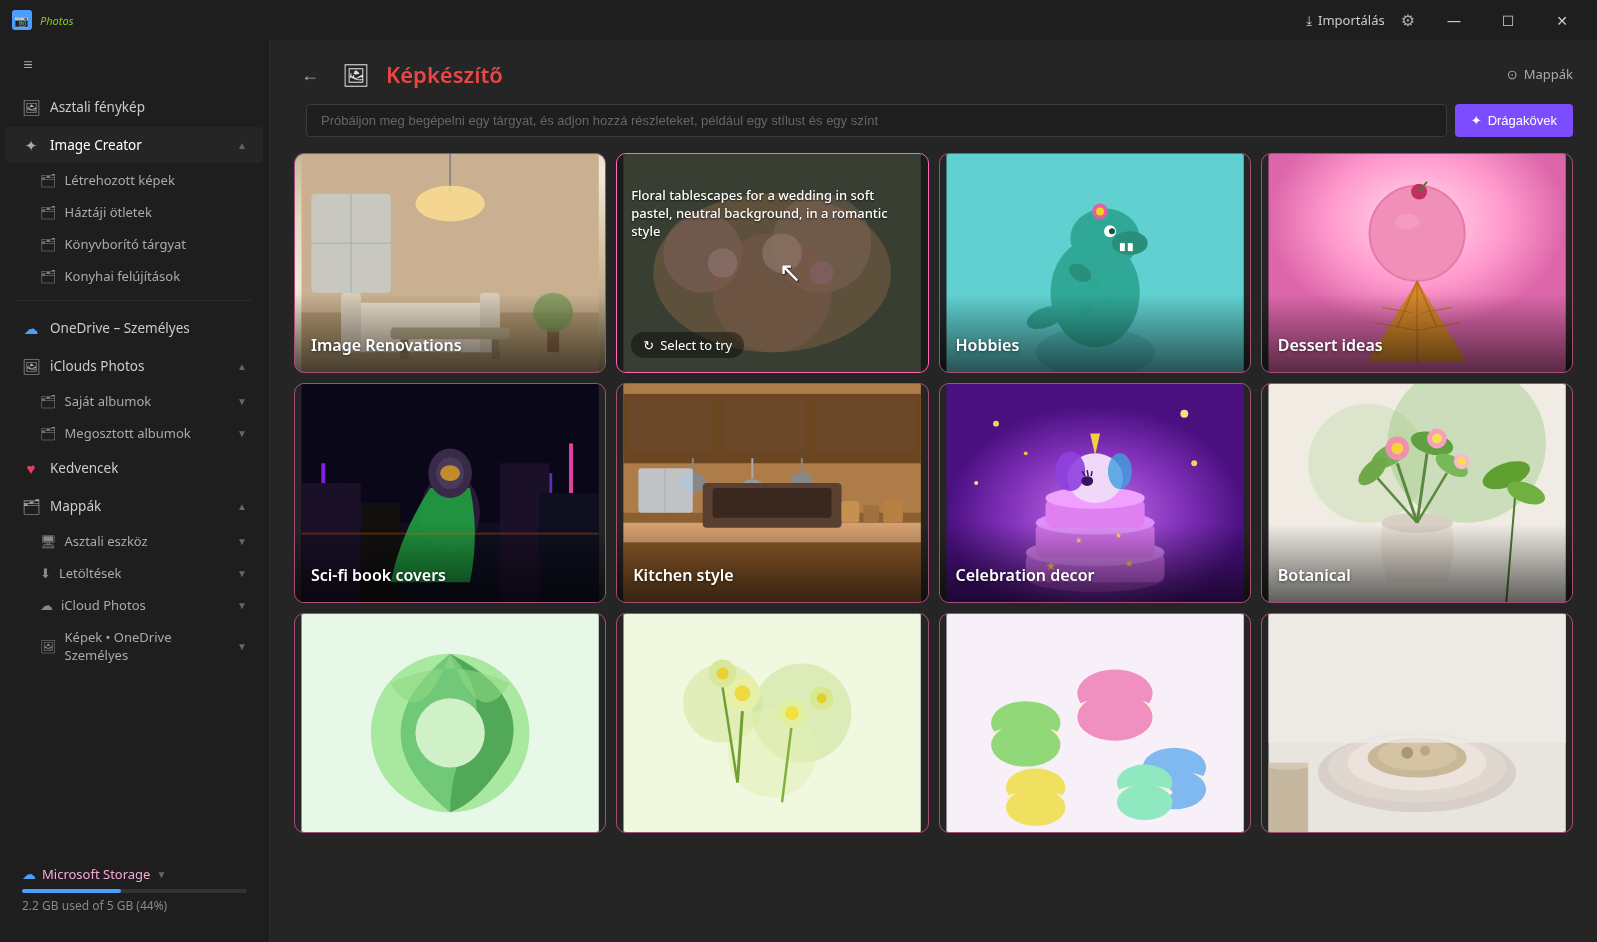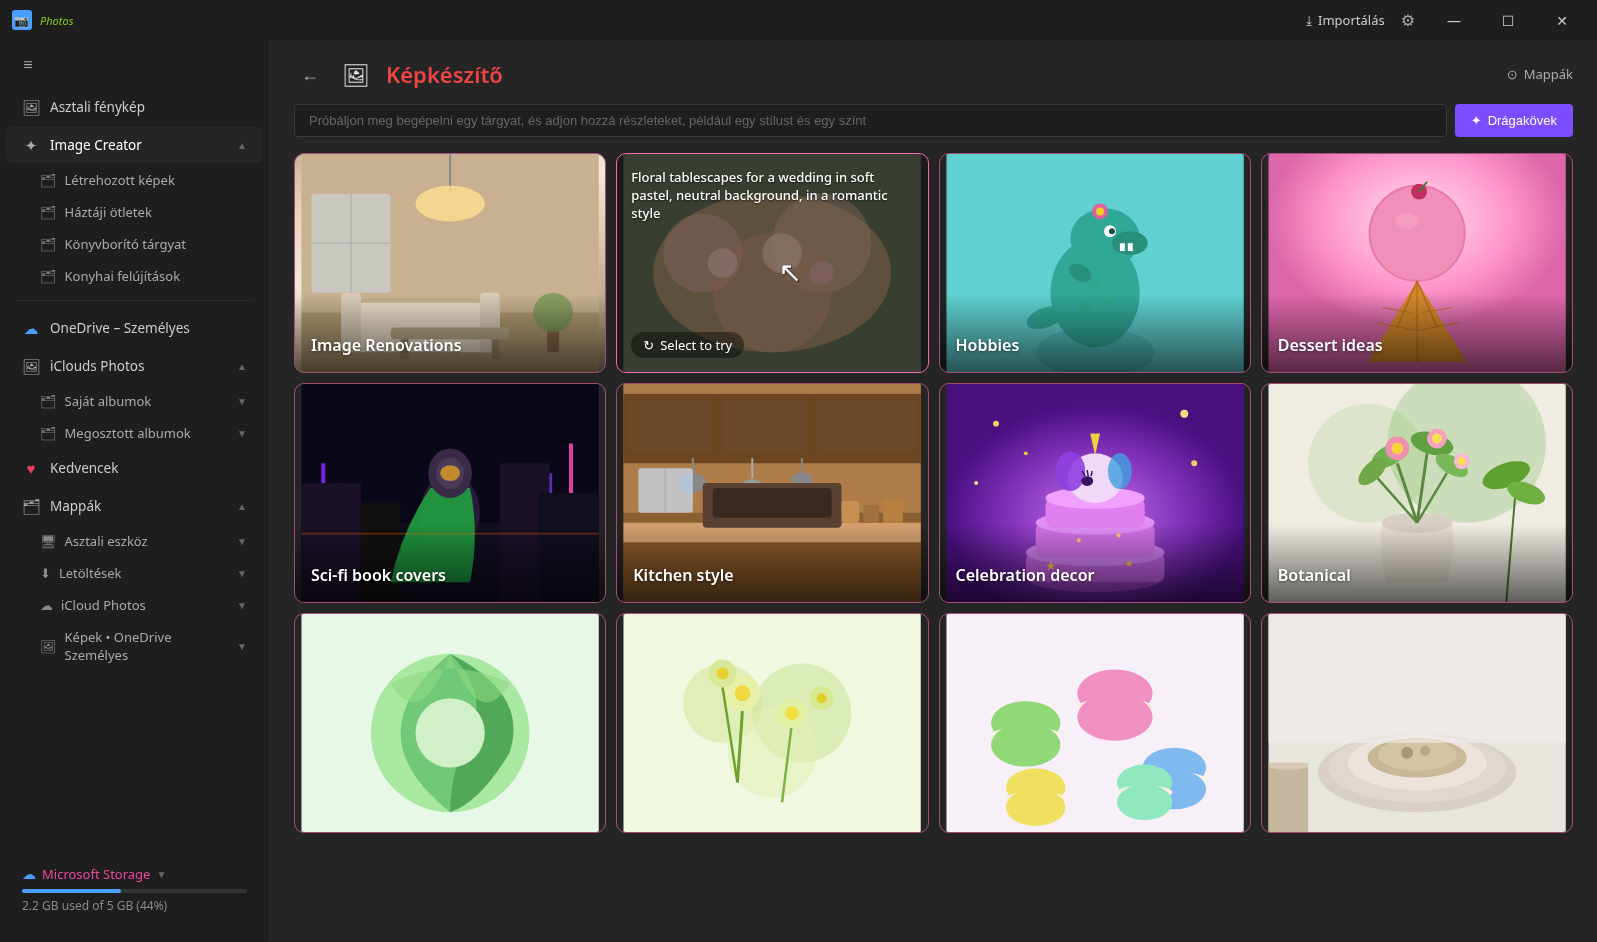--- a/index.html
+++ b/index.html
@@ -219,20 +219,21 @@
     }
     .search-input {
       flex: 1;
       background: #1e1e1e;
       border: 1px solid #3a3a3a;
       border-radius: 4px;
       padding: 8px 14px;
       font-size: 13px;
       color: #ccc;
       outline: none;
+      margin-left: 12px;
     }
     .search-input::placeholder { color: #666; }
     .credits-btn {
       background: #7c4dff;
       color: #fff;
       border: none;
       border-radius: 4px;
       padding: 8px 16px;
       font-size: 13px;
       cursor: pointer;
@@ -293,20 +294,21 @@
       flex-direction: column;
       justify-content: space-between;
       padding: 14px;
     }
     .card-text {
       font-size: 13px;
       font-weight: 500;
       color: #fff;
       text-shadow: 0 1px 2px rgba(0,0,0,0.7);
       line-height: 1.4;
+      margin-top: 18px;
     }
     .card-select-btn {
       display: flex;
       align-items: center;
       gap: 6px;
       font-size: 13px;
       color: #fff;
       background: rgba(0,0,0,0.4);
       border-radius: 20px;
       padding: 4px 12px;
@@ -472,21 +474,21 @@
         <span>Képek • OneDrive Személyes</span>
       </div>
       <span class="chevron caret-down"></span>
     </div>
 
     <div class="sidebar-spacer"></div>
 
     <div class="sidebar-storage">
       <div style="display:flex;align-items:center;gap:6px;">
         <span class="cloud-icon">☁</span>
-        <span style="font-size:13px;color:#ec4899;">Microsoft Storage</span>
+        <span style="font-size:13px;color:#f9a8d4;">Microsoft Storage</span>
         <span style="font-size:10px;color:#666;">▼</span>
       </div>
       <div class="storage-bar">
         <div class="storage-bar-fill"></div>
       </div>
       <div style="margin-top:4px;">2.2 GB used of 5 GB (44%)</div>
     </div>
   </div>
 
   <div class="main-content">

